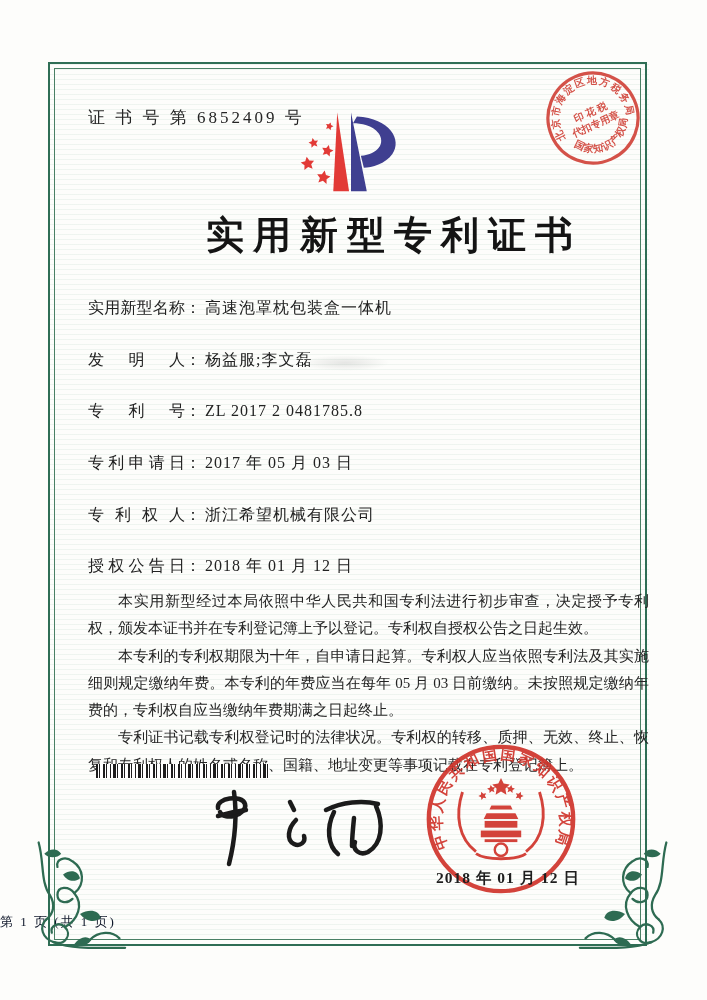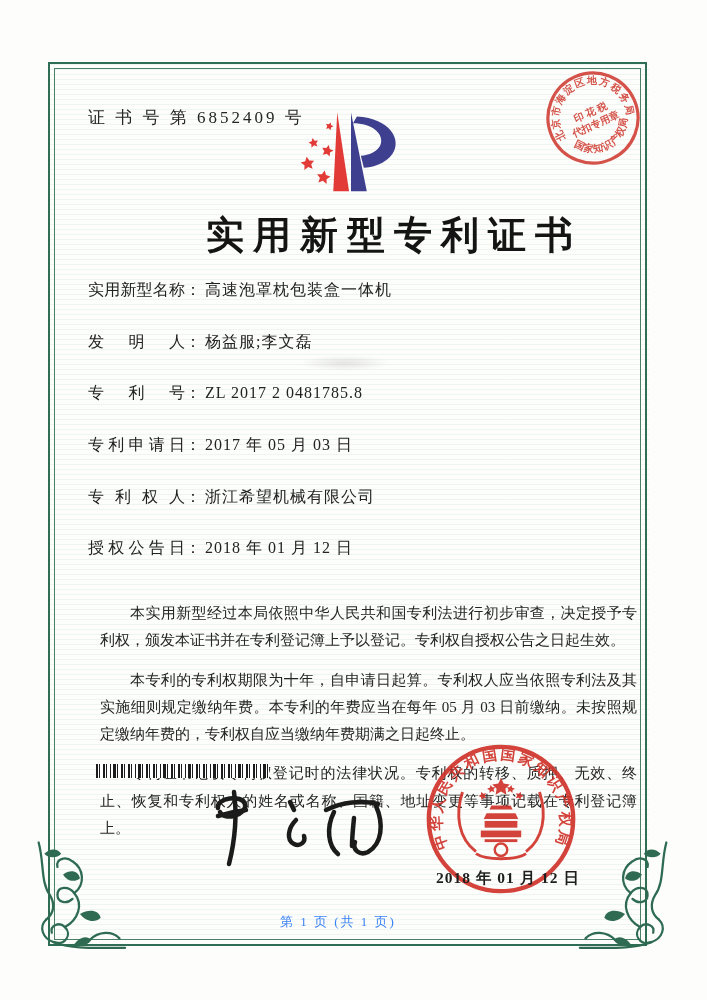--- a/index.html
+++ b/index.html
@@ -35,53 +35,53 @@
   .logo{position:absolute;left:288px;top:96px;width:128px;height:102px;}
   .tax-stamp{
     position:absolute;left:543px;top:68px;width:100px;height:100px;
     opacity:0.88;z-index:6;
   }
   .title{
     position:absolute;left:0;top:210px;width:707px;
     text-align:center;font-size:38px;font-weight:bold;color:#141414;
     letter-spacing:9px;text-indent:9px;margin-left:36px;
   }
-  .fields{position:absolute;left:88px;top:280px;width:540px;font-family:Liberation Serif, serif;}
+  .fields{position:absolute;left:88px;top:298px;width:540px;font-family:Liberation Serif, serif;}
   .field{height:51.7px;font-size:16px;color:#222;white-space:nowrap;}
   .f-label{
     display:inline-block;width:97px;vertical-align:top;
     text-align:justify;text-align-last:justify;
   }
   .f-colon{display:inline-block;margin-right:4px;}
   .f-value{letter-spacing:1px;}
   .body-text{
     position:absolute;left:88px;top:588px;width:561px;
     font-size:15px;line-height:27.3px;color:#242424;
     text-align:justify;
   }
-  .body-text p{margin:12px;text-indent:2em;}
+  .body-text p{margin:0;text-indent:2em;}
   .barcode{
     position:absolute;left:96px;top:764px;width:173px;height:14px;
     background:repeating-linear-gradient(90deg,
       #1c1c1c 0 2px,#fff 2px 3px,#1c1c1c 3px 4px,#fff 4px 7px,
       #1c1c1c 7px 9px,#fff 9px 10px,#1c1c1c 10px 11px,#fff 11px 14px,
       #1c1c1c 14px 15px,#fff 15px 17px,#1c1c1c 17px 20px,#fff 20px 21px,
       #1c1c1c 21px 22px,#fff 22px 25px);
   }
   .signer{position:absolute;left:96px;top:806px;font-size:17px;color:#2a2a2a;letter-spacing:2px;}
   .signer div{margin-bottom:9px;}
   .signature{position:absolute;left:192px;top:786px;width:212px;height:84px;z-index:4;}
   .main-seal{position:absolute;left:424px;top:742px;width:154px;height:154px;opacity:0.92;z-index:3;}
   .seal-date{
     position:absolute;left:436px;top:868px;z-index:5;
     font-size:15.5px;font-weight:600;color:#1e1e1e;letter-spacing:1px;
   }
   .footer{
-    position:absolute;left:0;top:913px;width:676px;text-align:center;
-    font-size:13px;letter-spacing:2px;color:#3b82f6;
+    position:absolute;left:0;top:913px;width:676px;text-align:left;
+    font-size:13px;letter-spacing:2px;color:#0f172a;
   }
   .corner{position:absolute;width:94px;height:118px;z-index:2;}
   .corner-bl{left:33px;top:838px;}
   .corner-br{left:578px;top:838px;transform:scaleX(-1);}
   .smudge{
     position:absolute;left:300px;top:355px;width:90px;height:16px;
     background:radial-gradient(ellipse at center, rgba(120,120,120,0.18), rgba(120,120,120,0) 70%);
   }
 </style>
 </head>

